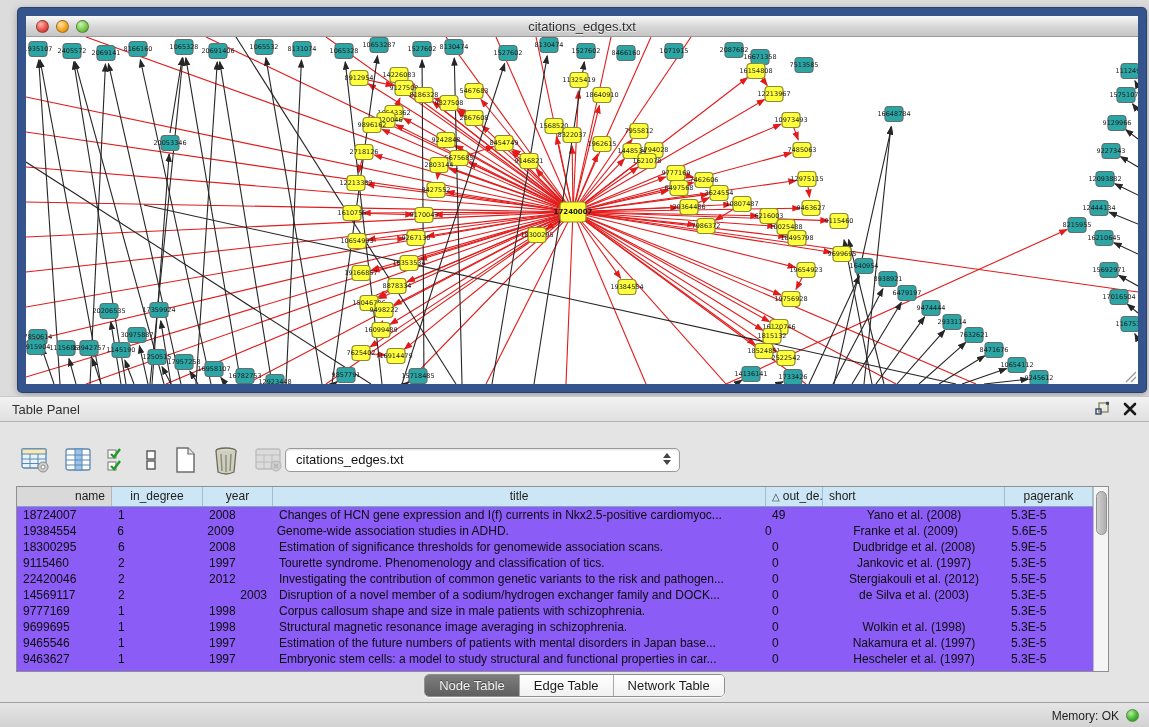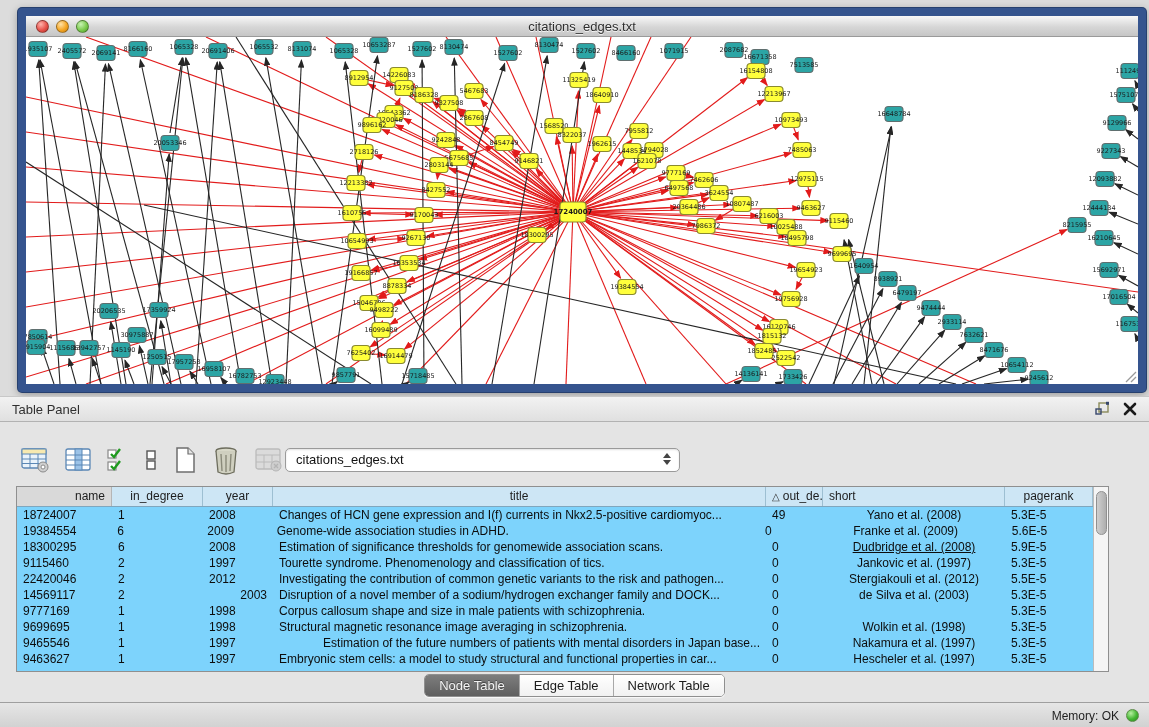--- a/index.html
+++ b/index.html
@@ -33,21 +33,21 @@
   .toolbar { position:absolute; left:20px; top:20px; height:36px; display:flex; align-items:center; gap:14px; }
   .tbtn { display:flex; align-items:center; justify-content:center; cursor:default; }
 
   .combo { position:absolute; left:285px; top:26px; width:395px; height:24px; background:#fff;
     border:1px solid #9a9a9a; border-radius:5px; box-shadow:inset 0 1px 2px rgba(0,0,0,.12); }
   .combo .cval { position:absolute; left:10px; top:0; line-height:22px; font-size:13px; color:#111; }
   .combo .carrows { position:absolute; right:8px; top:4px; display:flex; flex-direction:column; gap:2px; }
   .combo .tri-up { width:0;height:0;border-left:4px solid transparent;border-right:4px solid transparent;border-bottom:5px solid #444; }
   .combo .tri-dn { width:0;height:0;border-left:4px solid transparent;border-right:4px solid transparent;border-top:5px solid #444; }
 
-  .tablebox { position:absolute; left:16px; top:64px; width:1093px; height:186px; background:#7dd3fc;
+  .tablebox { position:absolute; left:16px; top:64px; width:1093px; height:186px; background:#8b5cf6;
     border:1px solid #8f8f8f; display:flex; }
   .tcols { width:1076px; }
   .thead { display:flex; height:20px; border-bottom:1px solid #7fa6bd; }
   .th { font-size:12px; color:#1d1d1d; background:#cde6f5; border-right:1px solid #9dbfd2;
     line-height:19px; padding:0 6px; overflow:hidden; white-space:nowrap; }
   .th.gray { background:#d9d9d9; border-right:1px solid #b5b5b5; }
   .tri-sort { display:inline-block; font-size:10px; color:#333; margin-right:3px; }
   .trow { display:flex; height:16px; }
   .td { font-size:12px; color:#0d0d0d; padding:0 6px; overflow:hidden; white-space:nowrap; line-height:16px; }
   .vscroll { width:16px; border-left:1px solid #bcbcbc; background:#f5f5f5; position:relative; }
@@ -898,21 +898,21 @@
               <div class="td" style="width: 57px; text-align: left;">0</div>
               <div class="td" style="width: 182px; text-align: center;">Franke et al. (2009)</div>
               <div class="td" style="width: 88px; text-align: left; margin-left: 10px;">5.6E-5</div>
             </div>
             <div class="trow">
               <div class="td" style="width: 95px; text-align: left;">18300295</div>
               <div class="td" style="width: 91px; text-align: left;">6</div>
               <div class="td" style="width: 70px; text-align: left;">2008</div>
               <div class="td" style="width: 493px; text-align: left;">Estimation of significance thresholds for genomewide association scans.</div>
               <div class="td" style="width: 57px; text-align: left;">0</div>
-              <div class="td" style="width: 182px; text-align: center; text-decoration: underline;">Dudbridge et al. (2008)</div>
+              <div class="td" style="width: 182px; text-align: center;">Dudbridge et al. (2008)</div>
               <div class="td" style="width: 88px; text-align: left;">5.9E-5</div>
             </div>
             <div class="trow">
               <div class="td" style="width: 95px; text-align: left;">9115460</div>
               <div class="td" style="width: 91px; text-align: left;">2</div>
               <div class="td" style="width: 70px; text-align: left;">1997</div>
               <div class="td" style="width: 493px; text-align: left;">Tourette syndrome. Phenomenology and classification of tics.</div>
               <div class="td" style="width: 57px; text-align: left;">0</div>
               <div class="td" style="width: 182px; text-align: center;">Jankovic et al. (1997)</div>
               <div class="td" style="width: 88px; text-align: left;">5.3E-5</div>
@@ -950,21 +950,21 @@
               <div class="td" style="width: 70px; text-align: left;">1998</div>
               <div class="td" style="width: 493px; text-align: left;">Structural magnetic resonance image averaging in schizophrenia.</div>
               <div class="td" style="width: 57px; text-align: left;">0</div>
               <div class="td" style="width: 182px; text-align: center;">Wolkin et al. (1998)</div>
               <div class="td" style="width: 88px; text-align: left;">5.3E-5</div>
             </div>
             <div class="trow">
               <div class="td" style="width: 95px; text-align: left;">9465546</div>
               <div class="td" style="width: 91px; text-align: left;">1</div>
               <div class="td" style="width: 70px; text-align: left;">1997</div>
-              <div class="td" style="width: 493px; text-align: right;">Estimation of the future numbers of patients with mental disorders in Japan base...</div>
+              <div class="td" style="width: 493px; text-align: left;">Estimation of the future numbers of patients with mental disorders in Japan base...</div>
               <div class="td" style="width: 57px; text-align: left;">0</div>
               <div class="td" style="width: 182px; text-align: center;">Nakamura et al. (1997)</div>
               <div class="td" style="width: 88px; text-align: left;">5.3E-5</div>
             </div>
             <div class="trow">
               <div class="td" style="width: 95px; text-align: left;">9463627</div>
               <div class="td" style="width: 91px; text-align: left;">1</div>
               <div class="td" style="width: 70px; text-align: left;">1997</div>
               <div class="td" style="width: 493px; text-align: left;">Embryonic stem cells: a model to study structural and functional properties in car...</div>
               <div class="td" style="width: 57px; text-align: left;">0</div>

